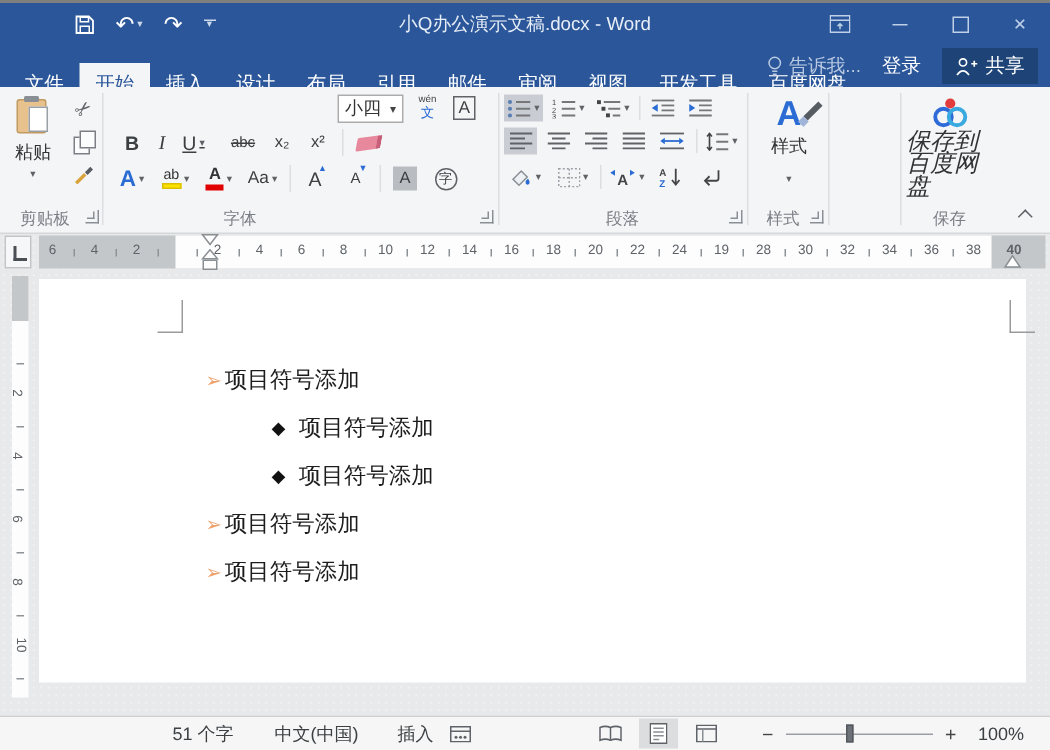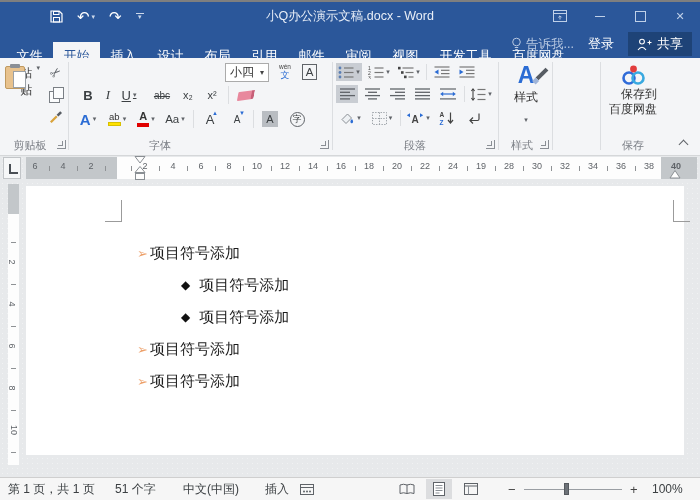--- a/index.html
+++ b/index.html
@@ -47,21 +47,21 @@
                     border-right:1px solid #8a8f95;border-bottom:1px solid #8a8f95;}
   .rbtn{position:absolute;display:flex;align-items:center;justify-content:center;color:#3c4043;cursor:default;}
   .rbtn.sel{background:#c9cdd3;}
   .dd::after{content:"\25BE";font-size:7px;color:#5f6368;margin-left:2px;}
   .combo{position:absolute;height:19px;background:#fff;border:1px solid #ababab;display:flex;align-items:center;
          font-size:12px;color:#333;padding:0 4px;}
   .combo .cval{flex:1;white-space:nowrap;overflow:hidden;}
   .combo::after{content:"\25BE";font-size:8px;color:#444;margin-left:3px;}
 
   
-  .paste-btn{position:absolute;left:4px;top:4px;width:36px;height:66px;display:flex;flex-direction:row;align-items:flex-start;}
+  .paste-btn{position:absolute;left:4px;top:4px;width:36px;height:66px;display:flex;flex-direction:column;align-items:center;}
   .clipboard-ic{position:relative;width:24px;height:26px;margin-top:2px;}
   .clipboard-ic .board{position:absolute;left:1px;top:2px;width:20px;height:23px;background:var(--clipboard-tan);border:1px solid #c09a60;border-radius:2px;}
   .clipboard-ic .clip{position:absolute;left:6px;top:0;width:10px;height:4px;background:#8a8f96;border-radius:1px;}
   .clipboard-ic .paper{position:absolute;left:9px;top:7px;width:13px;height:17px;background:#fff;border:1px solid #9aa0a6;}
   .paste-btn .plabel{font-size:12px;color:#333;margin-top:3px;}
   .paste-btn::after{content:"\25BE";font-size:7px;color:#5f6368;margin-top:2px;}
   .scissors{font-size:13px;color:#5f6368;transform:rotate(-40deg);}
   .copy-ic{position:relative;width:13px;height:14px;}
   .copy-ic::before,.copy-ic::after{content:"";position:absolute;width:9px;height:10px;border:1px solid #7a7f85;background:#fbfcfd;}
   .copy-ic::before{left:0;top:4px;}
@@ -93,21 +93,21 @@
 
   
   .bigbtn{position:absolute;display:flex;flex-direction:column;align-items:center;color:#333;}
   .styles-A{position:relative;font-size:23px;font-weight:bold;color:#2b6cd4;line-height:24px;}
   .styles-A .brush{position:absolute;right:-10px;top:4px;width:4px;height:14px;background:#575c63;transform:rotate(45deg);}
   .styles-A .brush::after{content:"";position:absolute;left:-0.5px;bottom:-5px;width:5px;height:5px;background:#9fb4d8;}
   .bigbtn .blabel{font-size:12px;margin-top:2px;}
   .bigbtn .bdd{margin-top:2px;}
   .bigbtn .bdd::after{content:"\25BE";font-size:7px;color:#5f6368;}
   .find-box{width:30px;height:28px;background:#fff;border:1px solid #cfd3d8;display:flex;align-items:center;justify-content:center;}
-  .save2{font-size:12px;line-height:15px;text-align:right;}
+  .save2{font-size:16px;line-height:15px;text-align:left;font-style:italic;}
   .collapse{position:absolute;right:10px;top:80px;width:12px;height:10px;}
   .collapse::before{content:"";position:absolute;left:2px;top:3px;width:6px;height:6px;border-left:1.5px solid #5f6368;border-top:1.5px solid #5f6368;transform:rotate(45deg);}
 
   
   .doc-area{position:absolute;left:0;top:156px;width:700px;height:321px;background:#e7e9eb;
             background-image:radial-gradient(circle,#f1f2f3 0.8px,transparent 0.9px);background-size:5px 5px;}
   .hruler{position:absolute;left:26px;top:1px;width:671px;height:22px;background:#c3c7ca;}
   .hruler .white{position:absolute;left:91px;top:0;width:544px;height:22px;background:#fdfdfd;}
   .hnum{position:absolute;top:4px;transform:translateX(-50%);font-size:9px;color:#5f6368;}
   .htick{position:absolute;top:9px;width:1px;height:5px;background:#8f9295;}
@@ -567,21 +567,20 @@
           </div>
           <div class="doc-line lvl1" style="top: 186px;">
             <span class="bullet arrow">➢</span>
             <span class="doc-text">项目符号添加</span>
           </div>
         </div>
     </div>
   </div>
 
   <footer class="statusbar">
-    <div class="sb" style="left:8px;">第 1 页，共 1 页</div>
     <div class="sb" style="left:115px;">51 个字</div>
     <div class="sb" style="left:183px;">中文(中国)</div>
     <div class="sb" style="left:265px;">插入</div>
     <div class="sb" style="left:300px;">
       <svg width="14" height="11" viewBox="0 0 14 11" aria-hidden="true">
         <rect x="0.5" y="0.5" width="13" height="10" fill="none" stroke="#5f6368"></rect>
         <circle cx="4" cy="7.5" r="1" fill="#5f6368"></circle>
           <circle cx="7" cy="7.5" r="1" fill="#5f6368"></circle>
           <circle cx="10" cy="7.5" r="1" fill="#5f6368"></circle>
         <line x1="0.5" y1="3.5" x2="13.5" y2="3.5" stroke="#5f6368"></line>

